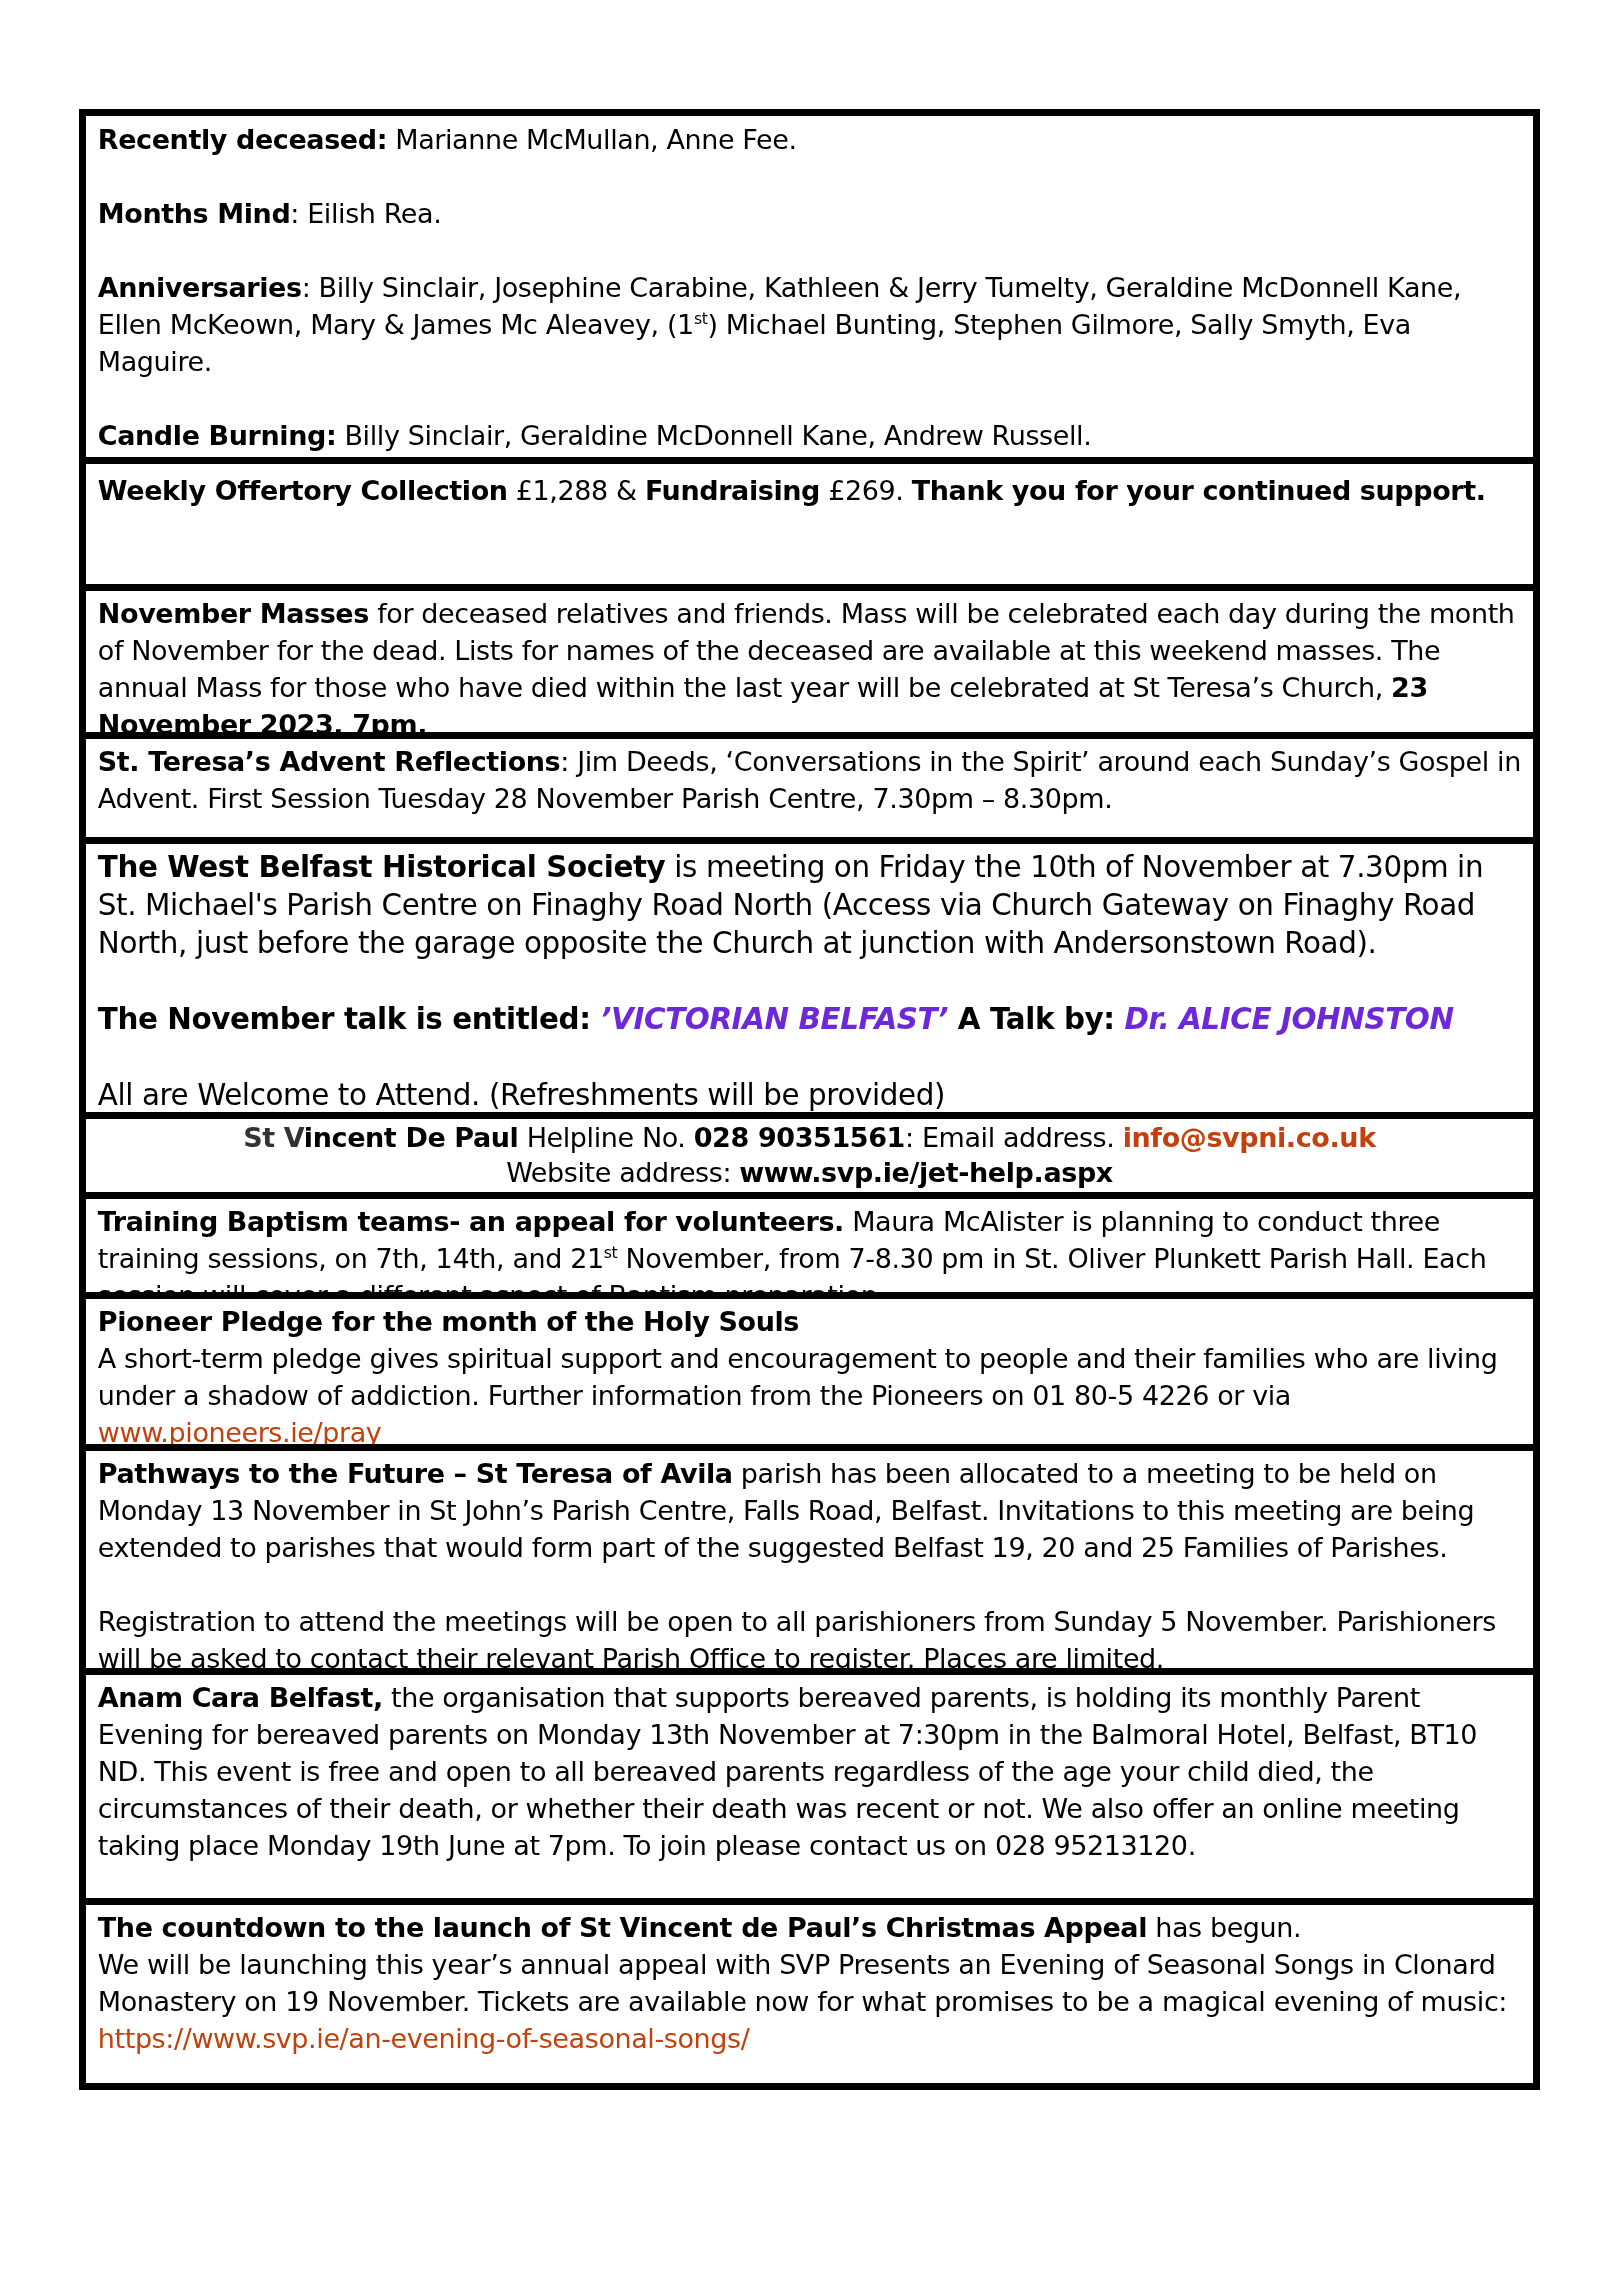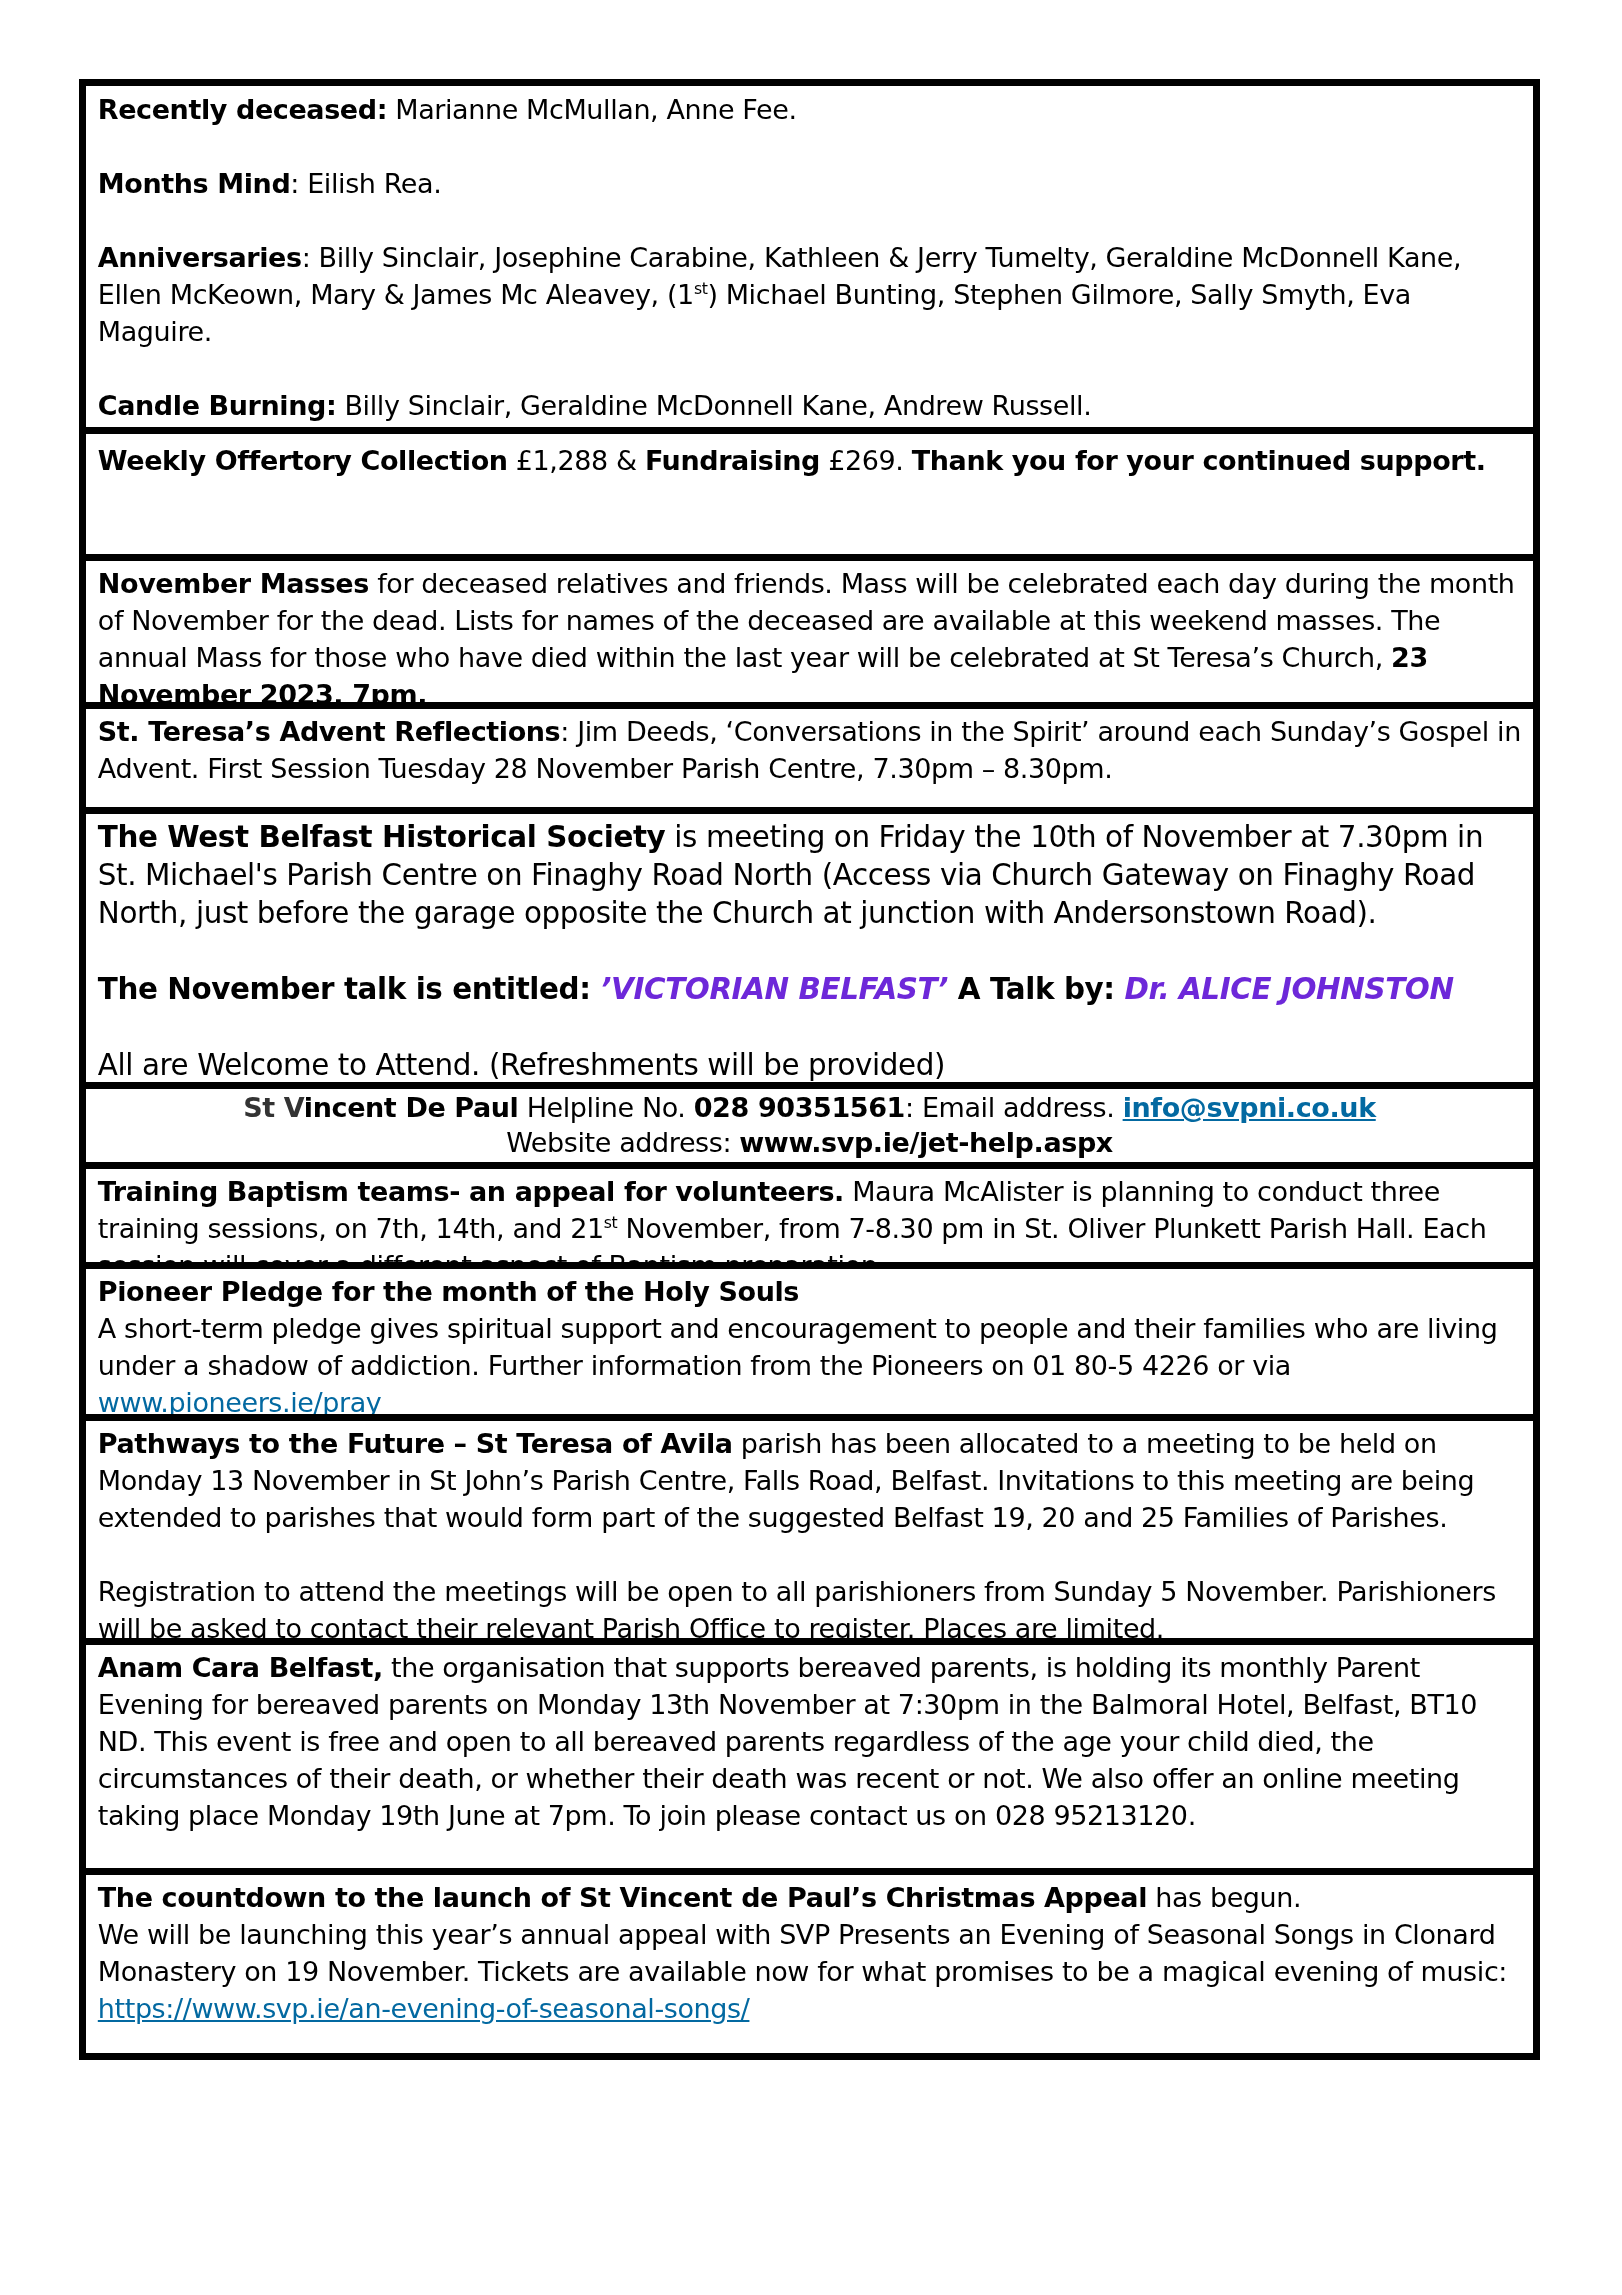--- a/index.html
+++ b/index.html
@@ -15,27 +15,27 @@
   .box {
     border: 7.9px solid #000;
     border-top: none;
     box-sizing: border-box;
     padding: 3.9px 11.8px 3.9px 11.8px;
     font-size: 27px;
     line-height: 37px;
     letter-spacing: -0.4px;
     overflow: hidden;
   }
-  .box.first { border-top: 7.9px solid #000; }
+  .box.first { border-top: 7.9px solid #000; margin-top: 30px; }
   .box p { margin: 0; }
   .gap { height: 37px; }
   b, .b { font-weight: bold; }
   .red { color: #6d28d9; font-weight: bold; font-style: italic; }
   .gray { color: #333333; }
-  a, .link { color: #0369a1; text-decoration: underline; }
+  a, .link { color: #c2410c; }
   sup { font-size: 15.7px; line-height: 0; vertical-align: super; }
   .center { text-align: center; }
 </style>
 </head>
 <body>
 
 <div class="sheet">
 
   <div class="box first" style="height:355px; padding-top:5.2px;">
     <p><b>Recently deceased:</b><span> Marianne McMullan, Anne Fee.</span></p>

